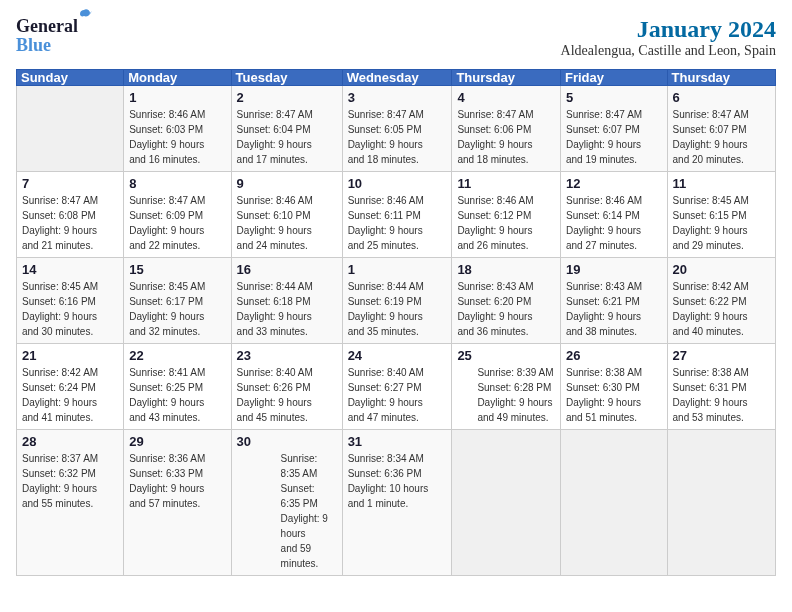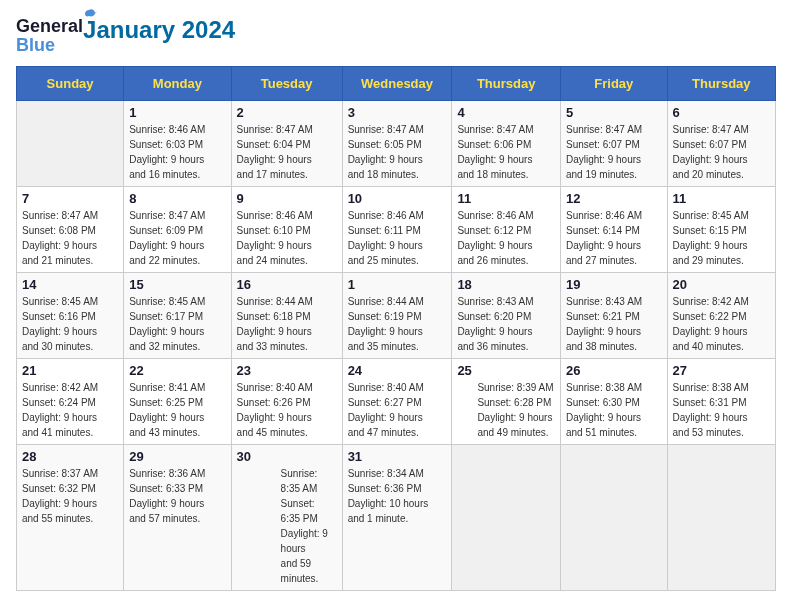--- a/index.html
+++ b/index.html
@@ -5,22 +5,24 @@
     * { box-sizing: border-box; margin: 0; padding: 0; }
     body {
       font-family: Arial, sans-serif;
       background: #fff;
       width: 792px;
       min-height: 612px;
       padding: 16px;
     }
     .header {
       display: flex;
+      justify-content: space-between;
       align-items: flex-start;
       margin-bottom: 10px;
+      font-family: Liberation Serif, serif;
     }
     .logo {
       display: flex;
       flex-direction: column;
       align-items: flex-start;
     }
     .title-block {
       text-align: right;
     }
     .month-title {
@@ -32,23 +34,23 @@
       font-size: 14px;
       color: #333;
     }
     table {
       width: 100%;
       border-collapse: collapse;
       font-size: 11px;
     }
     thead tr th {
       background-color: #3a6bbf;
-      color: #fde047;
-      padding: 9px 4px;
-      text-align: center;
+      color: #ffffff;
+      padding: 0 4px;
+      text-align: left;
       font-size: 13px;
       font-weight: bold;
       border: 1px solid #2a5aaf;
     }
     tbody tr td {
       border: 1px solid #ccc;
       vertical-align: top;
       padding: 4px 5px;
       min-height: 80px;
       width: 113px;
@@ -86,20 +88,21 @@
         <svg style="position:absolute; top:-8px; right:-14px;" width="16" height="16" viewBox="0 0 16 16">
           <path d="M8 2 C10 0, 14 2, 14 5 C14 8, 10 9, 8 8 C6 9, 4 8, 4 6 C4 3, 6 2, 8 2Z" fill="#4a90d9"></path>
           <path d="M14 5 L16 3 L14 6Z" fill="#4a90d9"></path>
         </svg>
       </div>
     </div>
     <span style="font-size:18px; font-weight:bold; color:#4a90d9; margin-top:-2px;">Blue</span>
   </div>
   <div class="title-block">
     <div class="month-title">January 2024</div>
+    <div class="subtitle">Aldealengua, Castille and Leon, Spain</div>
   </div>
 </div>
 
 <table>
   <thead>
     <tr>
     <th>Sunday</th>
         <th>Monday</th>
         <th>Tuesday</th>
         <th>Wednesday</th>

